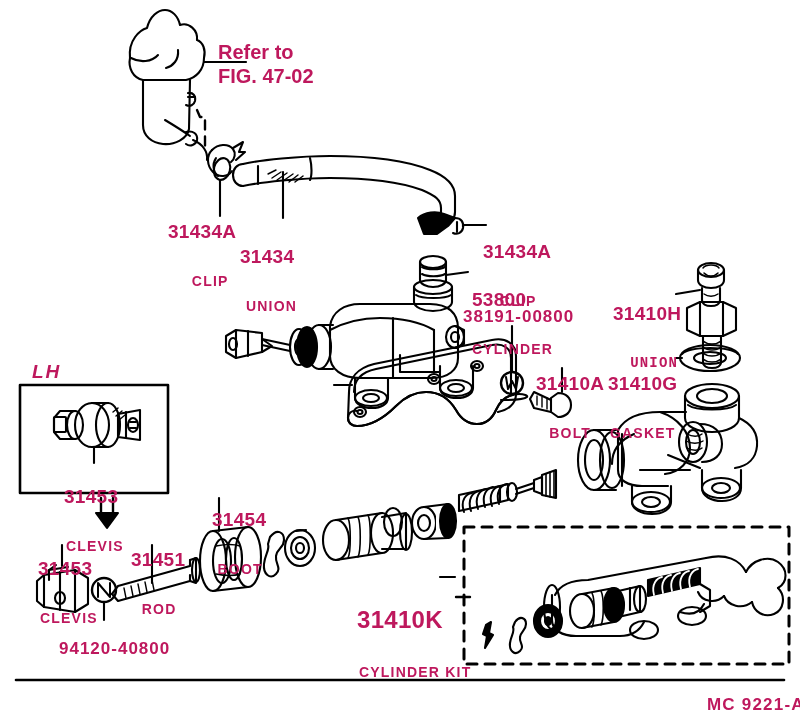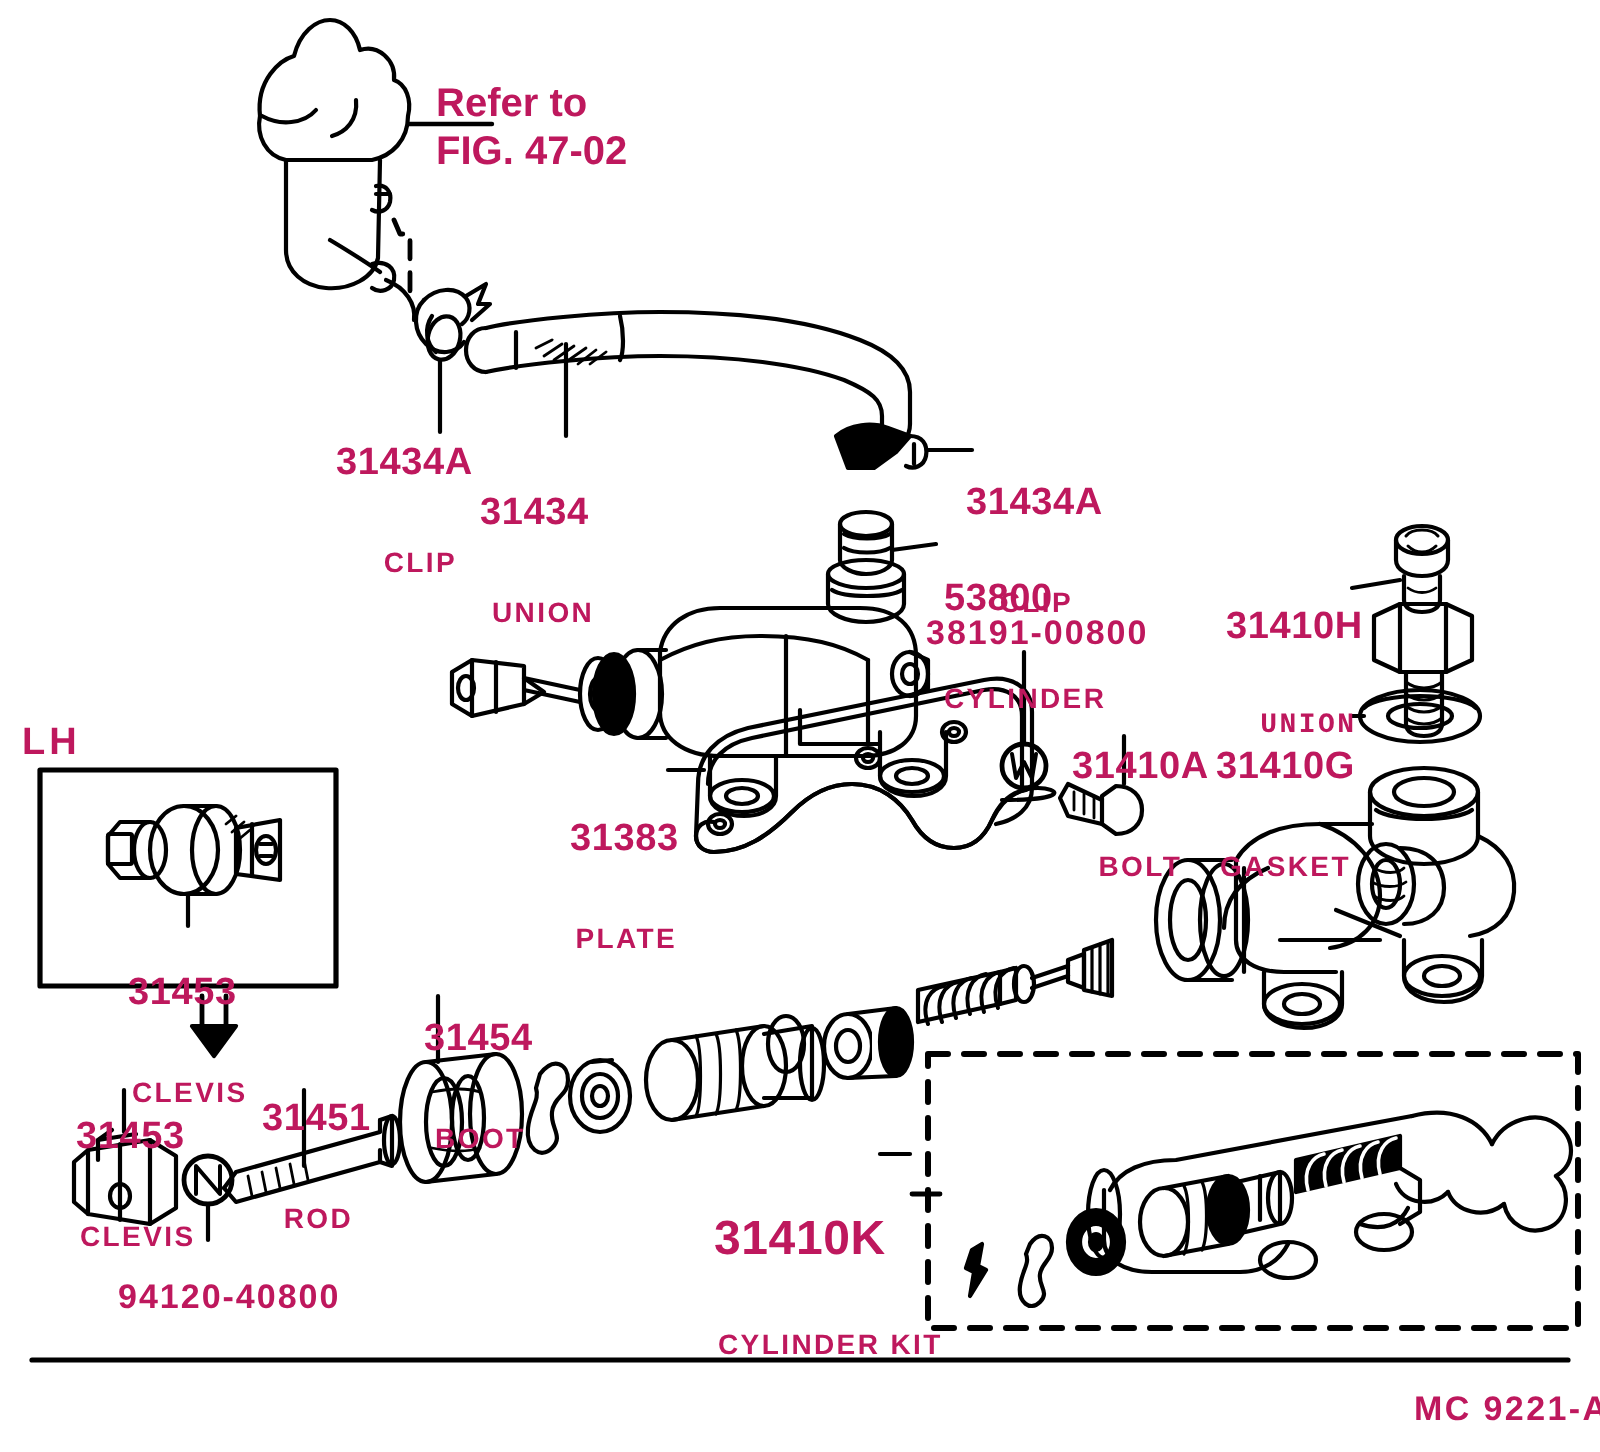--- a/index.html
+++ b/index.html
@@ -456,26 +456,22 @@
   <div class="lbl" style="left:536px;top:342px;">
     <div class="pn">31410A</div>
     <div class="nm" style="margin-left:0px;margin-top:1px;">BOLT</div>
   </div>
 
   <div class="lbl" style="left:608px;top:342px;">
     <div class="pn">31410G</div>
     <div class="nm" style="margin-left:0px;margin-top:1px;">GASKET</div>
   </div>
 
-  <div class="lbl" style="left:285px;top:378px;">
-    <div class="pn">31383</div>
-    <div class="nm" style="margin-left:2px;margin-top:1px;">PLATE</div>
-  </div>
-
-  <div class="lbl lh" style="left:11px;top:362px;"><span>LH</span></div>
+
+  <div class="lbl lh" style="left:32px;top:362px;font-style:italic;"><span>LH</span></div>
 
   <div class="lbl" style="left:64px;top:455px;">
     <div class="pn">31453</div>
     <div class="nm" style="margin-left:2px;margin-top:1px;">CLEVIS</div>
   </div>
 
   <div class="lbl" style="left:38px;top:527px;">
     <div class="pn">31453</div>
     <div class="nm" style="margin-left:2px;margin-top:1px;">CLEVIS</div>
   </div>

